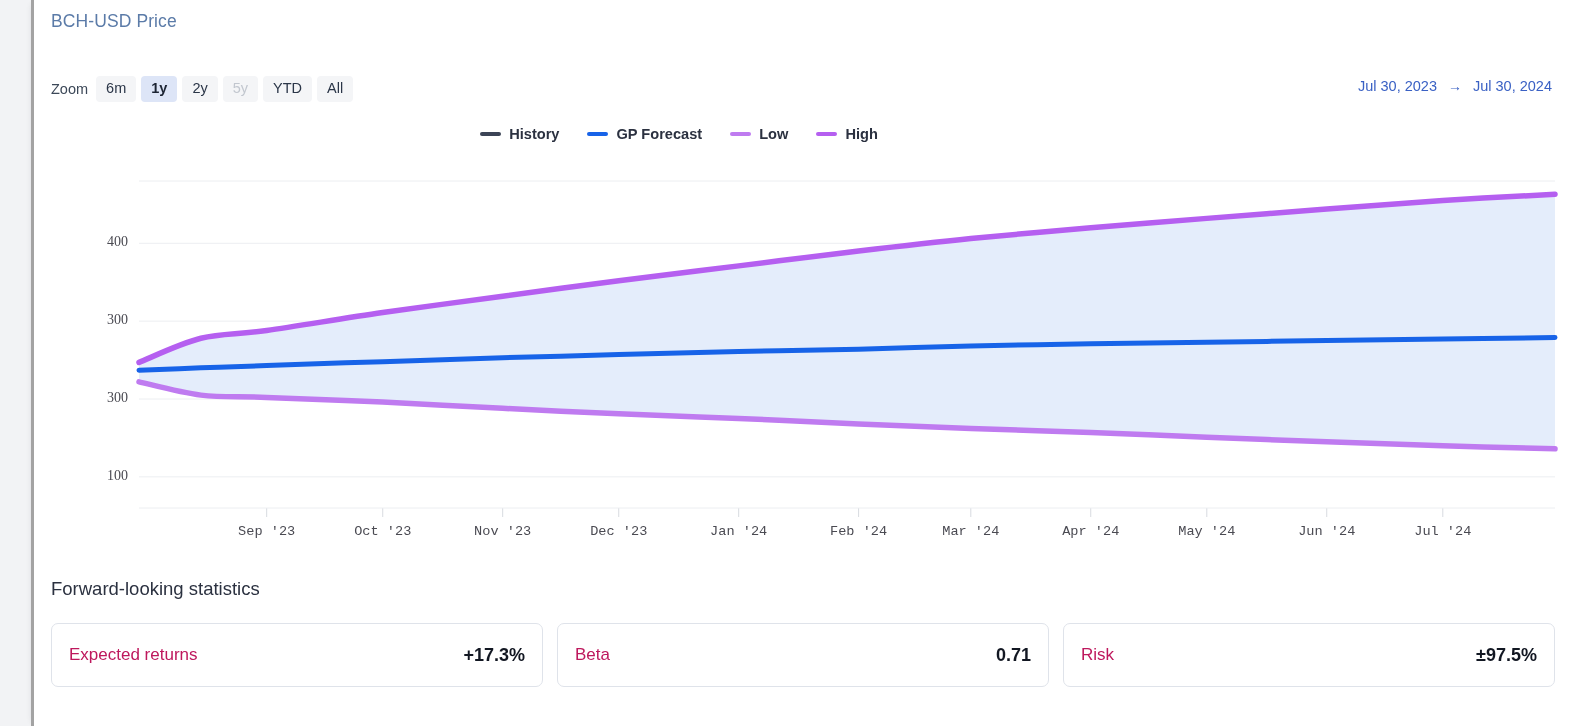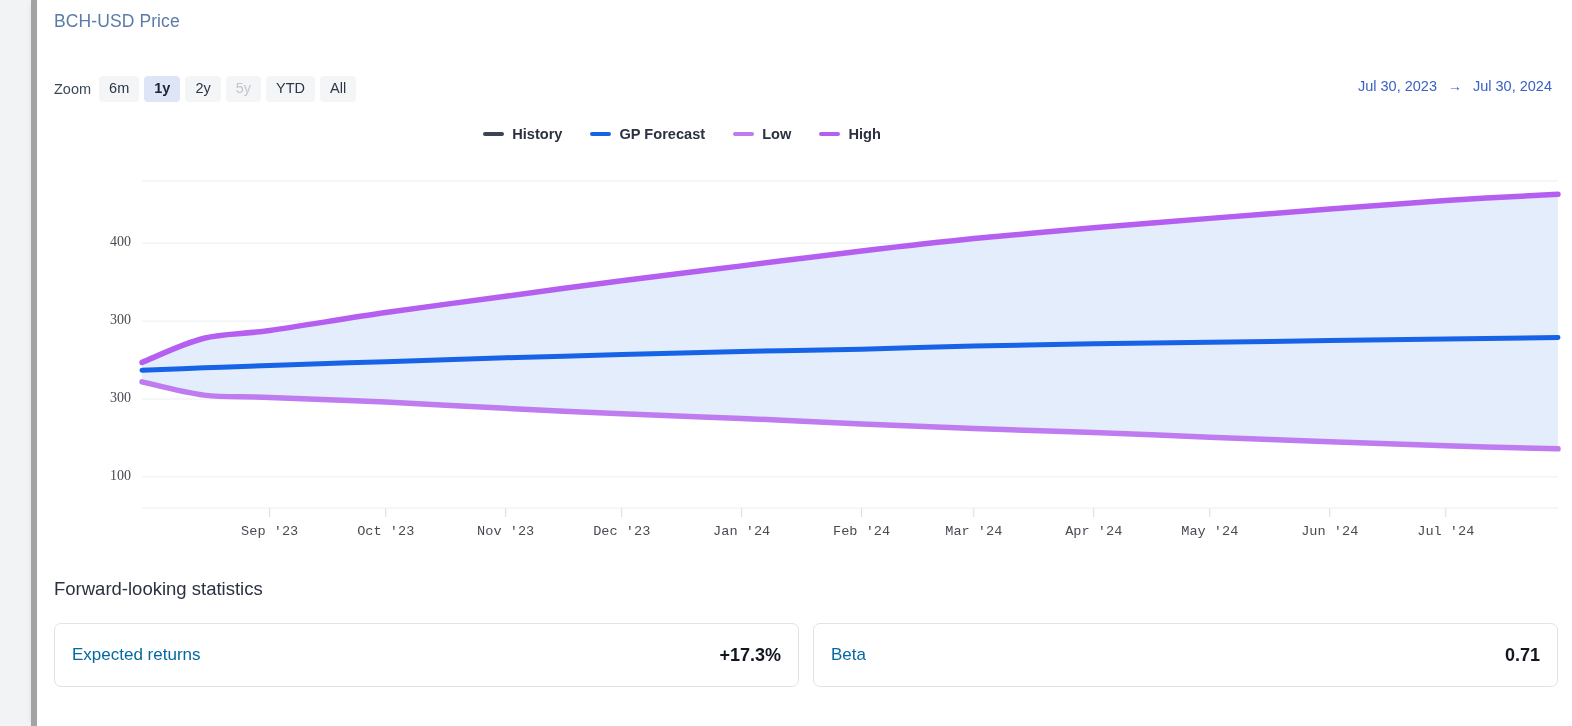--- a/index.html
+++ b/index.html
@@ -19,21 +19,21 @@
   }
 
   
   .card {
     position: absolute;
     left: 31px;
     top: 0;
     width: 1541px;
     height: 726px;
     background: #ffffff;
-    border-left: 6px solid #a3a3a3;
+    border-left: 3px solid #a3a3a3;
     box-shadow: -3px 0 6px -4px rgba(20,25,40,.12);
   }
 
   
   .chart-title {
     position: absolute;
     left: 17px;
     top: 11px;
     font-size: 17.5px;
     color: #5b7ba8;
@@ -170,21 +170,21 @@
     border: 1px solid #dfe3ea;
     border-radius: 7px;
     background: #ffffff;
     display: flex;
     align-items: center;
     justify-content: space-between;
     padding: 0 17px;
   }
   .stat-label {
     font-size: 17px;
-    color: #0369a1;
+    color: #be185d;
     white-space: nowrap;
   }
   .stat-value {
     font-size: 18px;
     font-weight: bold;
     color: #121722;
     white-space: nowrap;
   }
 </style>
 </head>
@@ -282,16 +282,20 @@
     <div class="stats-title">Forward-looking statistics</div>
     <div class="stats-row">
       <div class="stat-card">
         <span class="stat-label">Expected returns</span>
         <span class="stat-value">+17.3%</span>
       </div>
       <div class="stat-card">
         <span class="stat-label">Beta</span>
         <span class="stat-value">0.71</span>
       </div>
+      <div class="stat-card">
+        <span class="stat-label">Risk</span>
+        <span class="stat-value">±97.5%</span>
+      </div>
     </div>
 
   </div>
 </div>
 
 </body></html>

